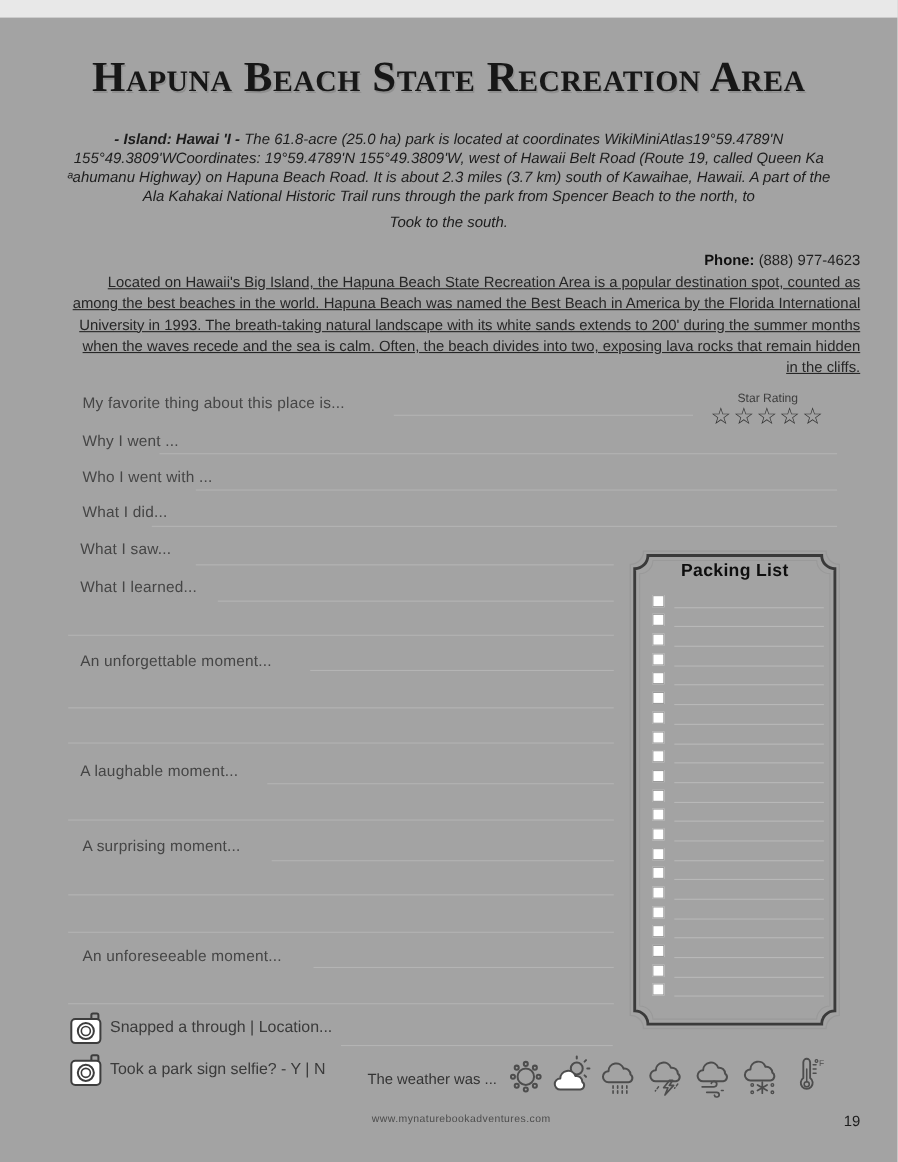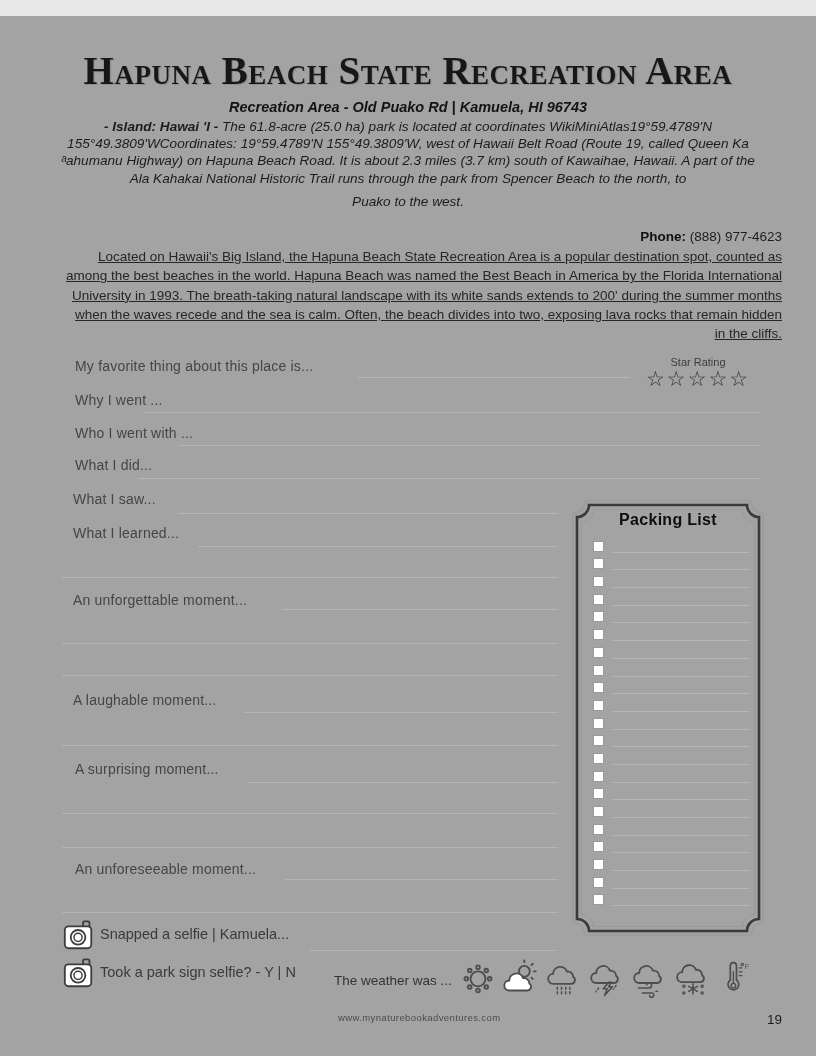--- a/index.html
+++ b/index.html
@@ -60,25 +60,24 @@
   .footer-url{position:absolute;left:338px;top:996px;font-size:9.5px;letter-spacing:.4px;color:#4c4c4c;}
   .page-num{position:absolute;right:34px;top:996px;font-size:13.5px;color:#1d1d1d;}
   svg{display:block;}
 </style>
 </head>
 <body>
 
 <div class="page">
 
   <h1 class="title">Hapuna Beach State Recreation Area</h1>
-  <p class="subtitle">Recreation Area - Old Puako Rd | Kamuela, HI 96743</p>
 
   <div class="intro-block">
     <p><span class="intro-island">- Island: Hawai 'I -</span> <span>The 61.8-acre (25.0 ha) park is located at coordinates  WikiMiniAtlas19°59.4789'N 155°49.3809'WCoordinates: 19°59.4789'N 155°49.3809'W, west of Hawaii Belt Road (Route 19, called Queen Ka ᵃahumanu Highway) on Hapuna Beach Road. It is about 2.3 miles (3.7 km) south of Kawaihae, Hawaii. A part of the Ala Kahakai National Historic Trail runs through the park from Spencer Beach to the north, to</span></p>
-    <p class="intro-tail">Puako to the west.</p>
+    <p class="intro-tail">Took to the south.</p>
   </div>
 
   <p class="phone"><b>Phone:</b> <span>(888) 977-4623</span></p>
 
   <p class="desc">Located on Hawaii's Big Island, the Hapuna Beach State Recreation Area is a popular destination spot, counted as among the best beaches in the world. Hapuna Beach was named the Best Beach in America by the Florida International University in 1993. The breath-taking natural landscape with its white sands extends to 200' during the summer months when the waves recede and the sea is calm. Often, the beach divides into two, exposing lava rocks that remain hidden in the cliffs.</p>
 
   <span class="flabel" style="left:75px;top:342px">My favorite thing about this place is...</span>
   <span class="flabel" style="left:75px;top:376px">Why I went ...</span>
   <span class="flabel" style="left:75px;top:409px">Who I went with ...</span>
   <span class="flabel" style="left:75px;top:441px">What I did...</span>
@@ -213,21 +212,21 @@
   </div>
 
   <span class="cam" style="top:903px">
     <svg width="31" height="33" viewBox="0 0 34 36" fill="none" stroke="#3d3d3d" stroke-width="2">
       <rect x="22" y="2.5" width="7" height="7" rx="1.5"></rect>
       <rect x="2" y="8" width="29" height="24" rx="4" fill="#fff"></rect>
       <circle cx="16.5" cy="20" r="8"></circle>
       <circle cx="16.5" cy="20" r="4.5" stroke-width="1.6"></circle>
     </svg>
   </span>
-  <span class="selfie-label" style="top:910px">Snapped a selfie | Kamuela...</span>
+  <span class="selfie-label" style="top:910px">Snapped a through | Location...</span>
 
   <span class="cam" style="top:941px">
     <svg width="31" height="33" viewBox="0 0 34 36" fill="none" stroke="#3d3d3d" stroke-width="2">
       <rect x="22" y="2.5" width="7" height="7" rx="1.5"></rect>
       <rect x="2" y="8" width="29" height="24" rx="4" fill="#fff"></rect>
       <circle cx="16.5" cy="20" r="8"></circle>
       <circle cx="16.5" cy="20" r="4.5" stroke-width="1.6"></circle>
     </svg>
   </span>
   <span class="selfie-label" style="top:948px">Took a park sign selfie? - Y | N</span>

